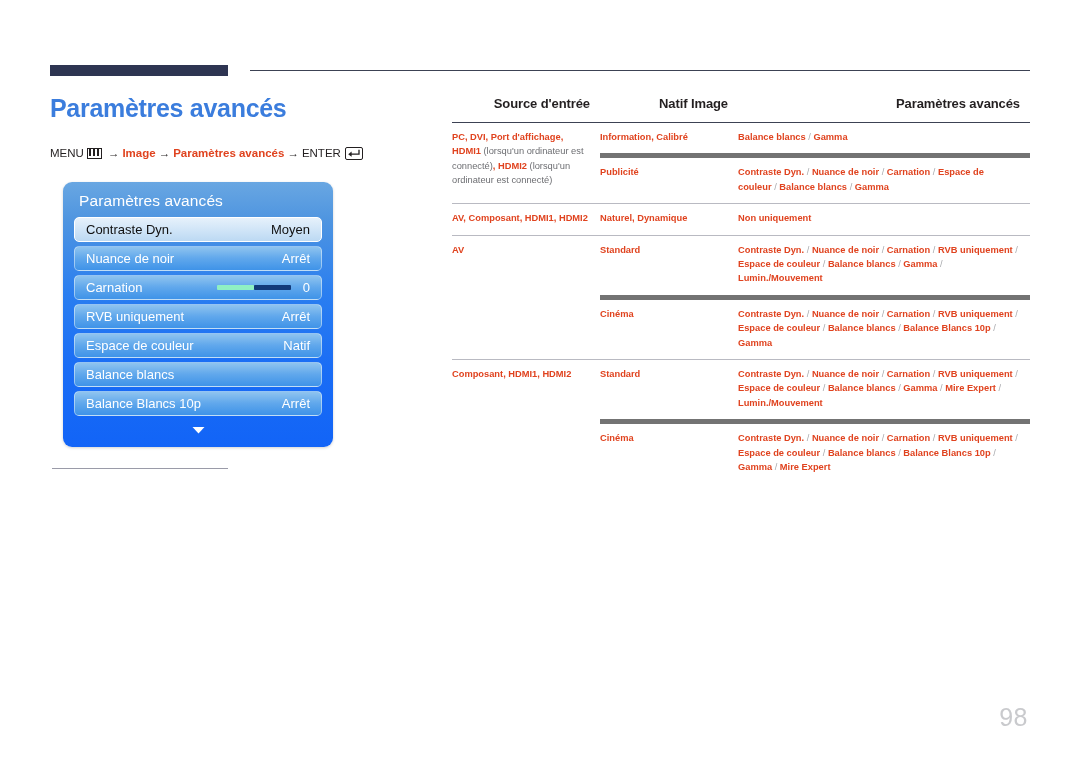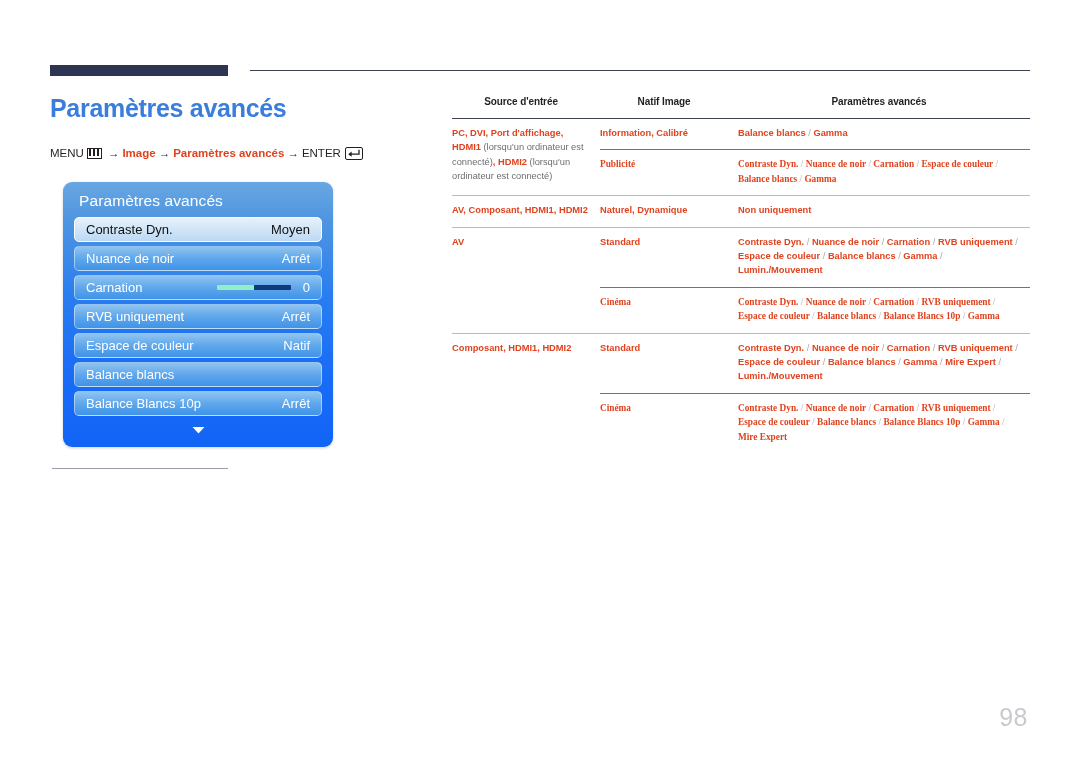--- a/index.html
+++ b/index.html
@@ -205,22 +205,22 @@
   table.spec {
     width: 100%;
     border-collapse: collapse;
     table-layout: fixed;
   }
   table.spec col.c1 { width: 148px; }
   table.spec col.c2 { width: 138px; }
   table.spec col.c3 { width: 292px; }
 
   table.spec th {
-    text-align: center;
-    font-size: 10px;
+    text-align: right;
+    font-size: 13px;
     font-weight: bold;
     color: #231f20;
     padding: 0 10px 11px 0;
     vertical-align: bottom;
     letter-spacing: -0.1px;
   }
   table.spec tr.head-row th { border-bottom: 1.2px solid #3c4254; }
 
   table.spec td {
     font-size: 9.3px;
@@ -228,21 +228,21 @@
     padding: 7px 10px 9px 0;
     vertical-align: top;
     color: #e0431f;
     font-weight: bold;
   }
   td .muted { color: #6d6e72; font-weight: normal; }
   td .sep { color: #a8a9ad; font-weight: normal; }
   td.na { color: #77787c; font-weight: normal; }
 
   tr.div-full > td { border-top: 1px solid #b9bac2; }
-  tr.div-part > td.p { border-top: 1px solid #737373; font-family: Liberation Serif, serif; }
+  tr.div-part > td.p { border-top: 5px solid #737373; }
 
   
   #page-number {
     position: absolute;
     right: 52px;
     top: 703px;
     font-size: 25px;
     color: #c9cacd;
     letter-spacing: 0.5px;
   }

